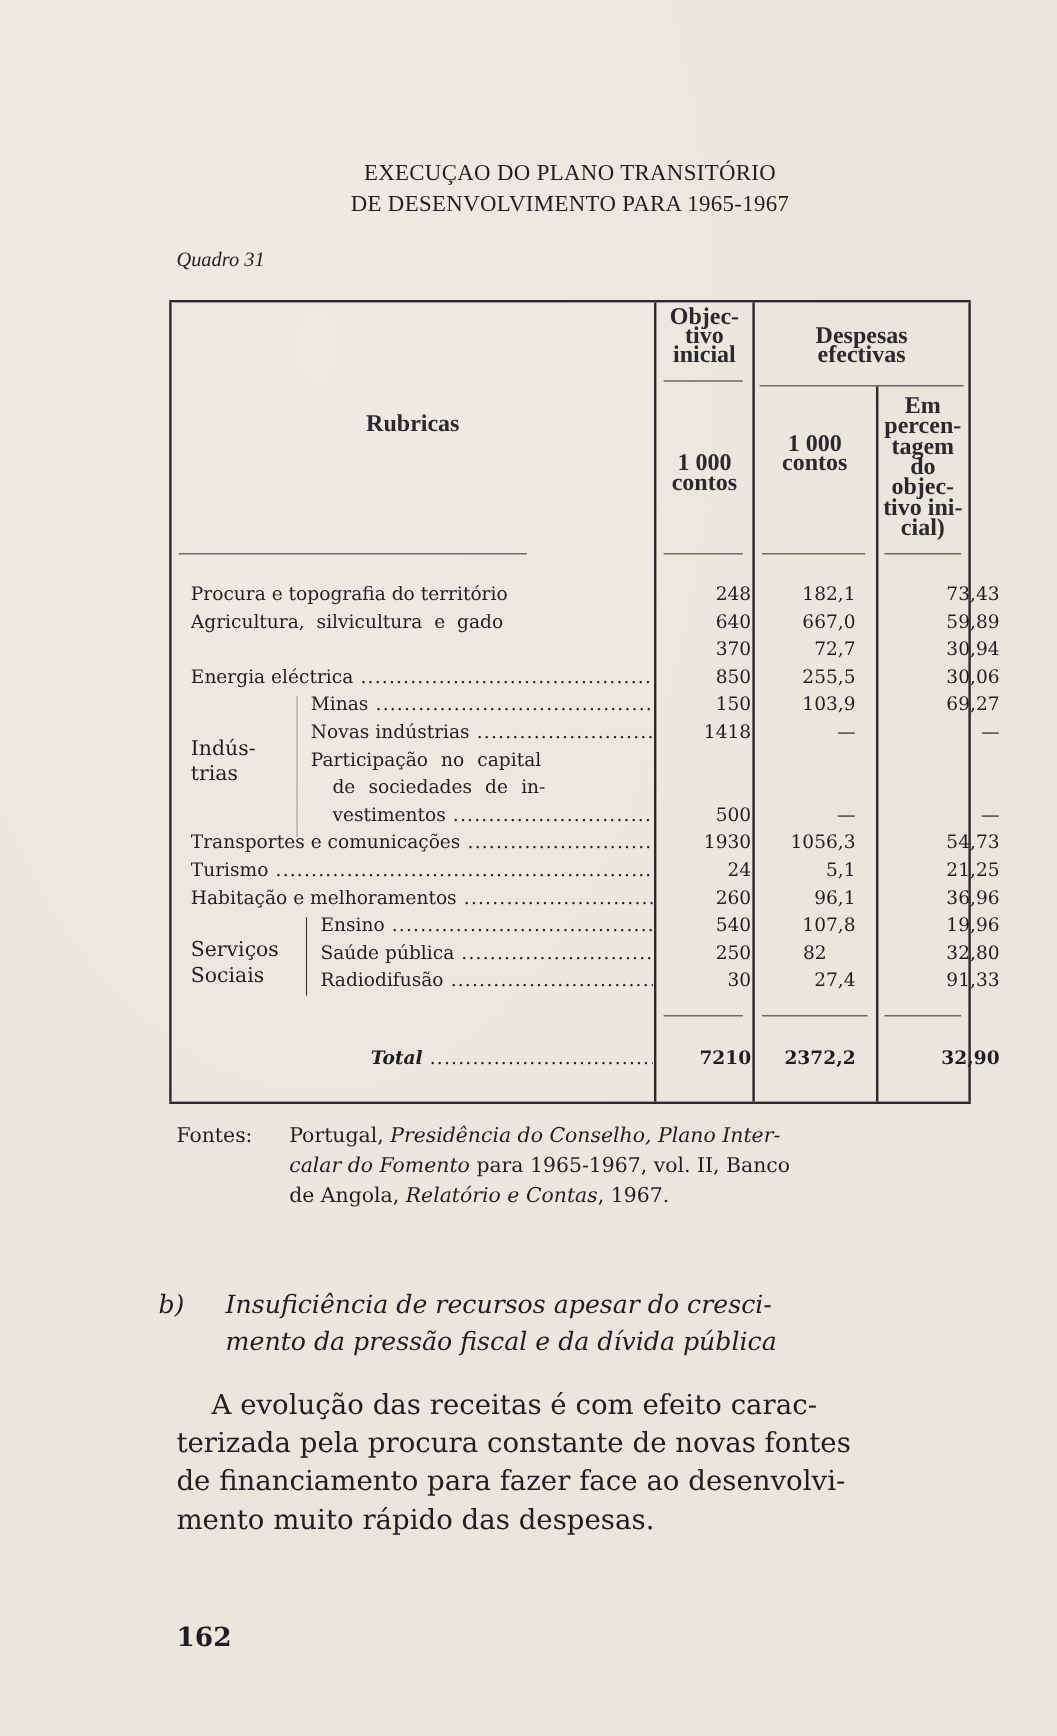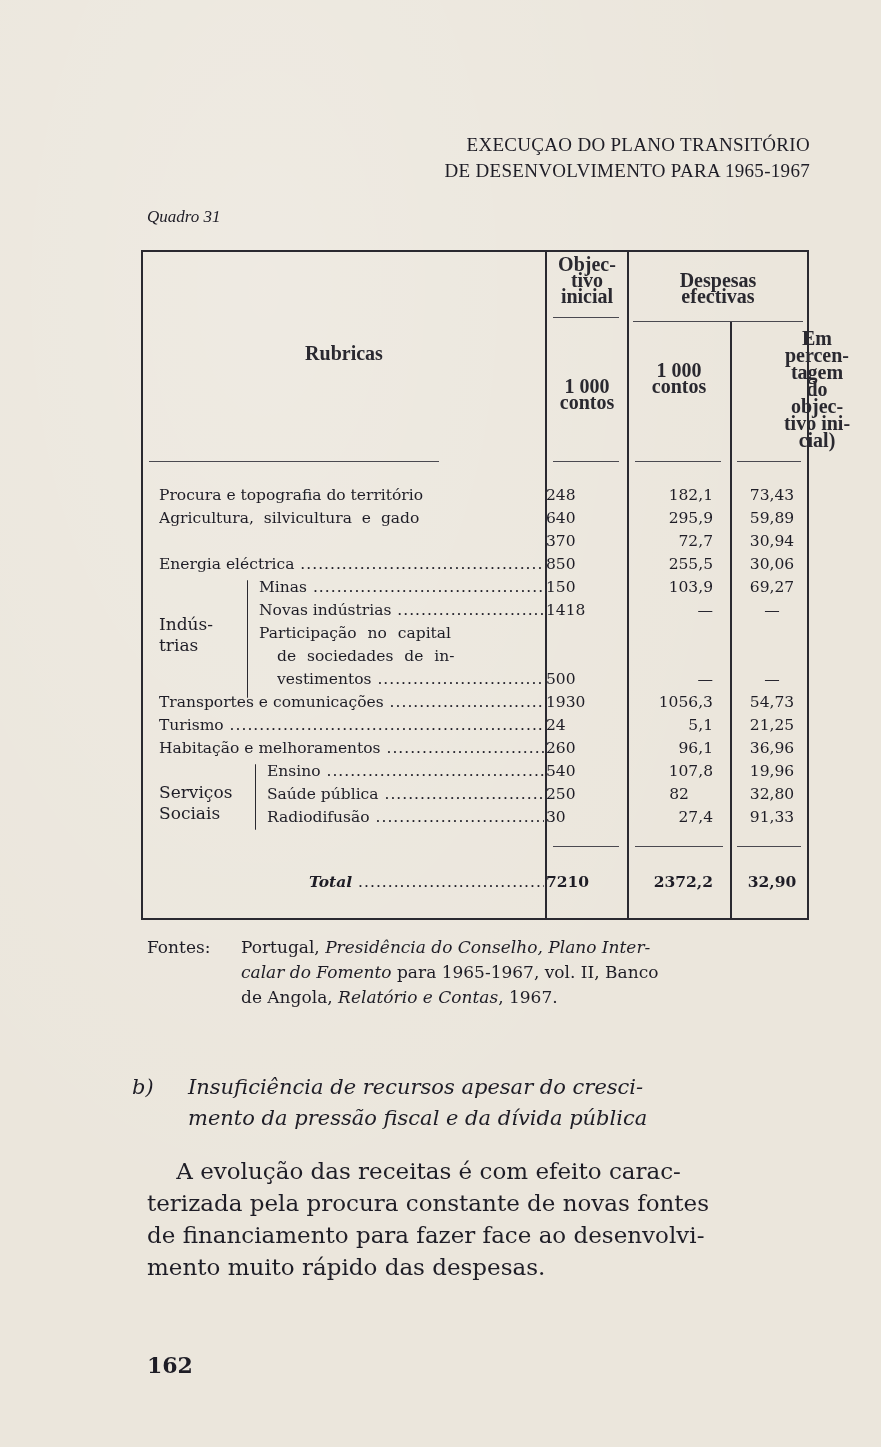--- a/index.html
+++ b/index.html
@@ -12,21 +12,21 @@
       overflow: hidden;
     }
     .page {
       position: absolute; left: 0; top: 0; width: 881px; height: 1447px;
       background:
         radial-gradient(ellipse at 30% 20%, rgba(255,255,255,0.18), rgba(0,0,0,0) 60%),
         #ebe6dc;
     }
     .title {
       position: absolute; left: 140px; width: 670px; top: 132px;
-      text-align: right; font-size: 19px; line-height: 26px; letter-spacing: 0.3px;
+      text-align: center; font-size: 19px; line-height: 26px; letter-spacing: 0.3px;
       font-family: "Liberation Serif", serif;
     }
     .title div { white-space: nowrap; }
     .quadro {
       position: absolute; left: 147px; top: 207px;
       font-style: italic; font-size: 17px; font-family: "Liberation Serif", serif;
     }
     .table-box {
       position: absolute; left: 141px; top: 250px; width: 668px; height: 670px;
     }
@@ -44,25 +44,25 @@
     }
     .row .label {
       position: absolute; left: 18px; width: 385px; white-space: nowrap; overflow: hidden;
     }
     .row .label.indent { left: 118px; width: 285px; }
     .row .label.indent2 { left: 136px; width: 267px; }
     .dots::after {
       content: " ....................................................................................................";
       letter-spacing: 1px;
     }
-    .num { position: absolute; text-align: left; }
+    .num { position: absolute; text-align: right; }
     .c1 { left: 405px; width: 80px; }
     .c2 { left: 486px; width: 104px; text-align: right; }
     .c2 span { padding-right: 18px; }
-    .c3 { left: 590px; width: 88px; text-align: center; }
+    .c3 { left: 590px; width: 88px; text-align: right; padding-left: 20px; }
     .c3 span { padding-right: 6px; }
     .group-label {
       position: absolute; font-size: 17px; line-height: 21px; font-family: "DejaVu Serif", serif;
     }
     .brace {
       position: absolute; border-left: 1.5px solid #2a2930; border-radius: 8px 0 0 8px;
     }
     .fontes {
       position: absolute; left: 147px; top: 935px; width: 672px;
       font-size: 17px; line-height: 25px; font-family: "DejaVu Serif", serif;
@@ -125,40 +125,40 @@
       <div>contos</div>
     </div>
     <div class="hdr" style="left:488px; width:178px; top:22px;">
       <div>Despesas</div>
       <div>efectivas</div>
     </div>
     <div class="hdr" style="left:488px; width:100px; top:112px;">
       <div>1 000</div>
       <div>contos</div>
     </div>
-    <div class="hdr" style="left:590px; width:76px; top:80px; line-height:17px;padding-left:48px;">
+    <div class="hdr" style="left:590px; width:76px; top:80px; line-height:17px;">
       <div>Em</div>
       <div>percen-</div>
       <div>tagem</div>
       <div>do</div>
       <div>objec-</div>
       <div>tivo ini-</div>
       <div>cial)</div>
     </div>
 
     <div class="row" style="top:234px;">
       <span class="label">Procura e topografia do território</span>
       <span class="num c1">248</span>
       <span class="num c2"><span>182,1</span></span>
       <span class="num c3"><span>73,43</span></span>
     </div>
     <div class="row" style="top:257px;">
       <span class="label" style="word-spacing:5px;">Agricultura, silvicultura e gado</span>
       <span class="num c1">640</span>
-      <span class="num c2"><span>295,9</span></span>
+      <span class="num c2"><span>667,0</span></span>
       <span class="num c3"><span>59,89</span></span>
     </div>
     <div class="row" style="top:280px;">
       <span class="num c1">370</span>
       <span class="num c2"><span>72,7</span></span>
       <span class="num c3"><span>30,94</span></span>
     </div>
     <div class="row" style="top:303px;">
       <span class="label dots">Energia eléctrica</span>
       <span class="num c1">850</span>

